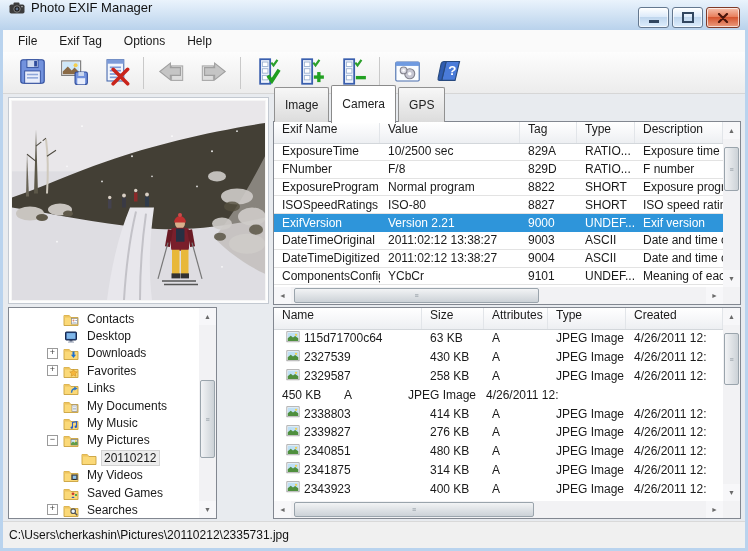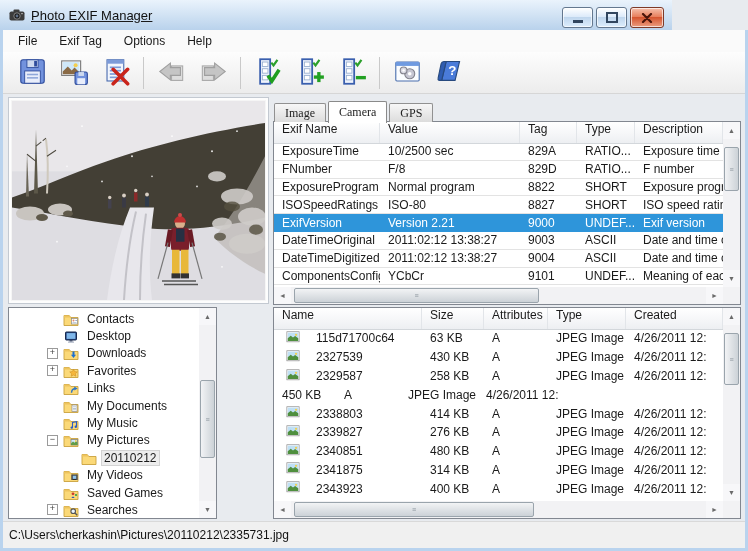--- a/index.html
+++ b/index.html
@@ -1,21 +1,21 @@
 <!DOCTYPE html>
 <html style="--sel: #2e95da;"><head>
 <meta charset="utf-8">
 <style>
   html,body{margin:0;padding:0;background:#fff;}
   body{width:748px;height:551px;overflow:hidden;}
   .window{position:relative;width:748px;height:551px;background:#e8ebef;
     font-family:"Liberation Sans",sans-serif;font-size:12px;color:#1a1a1a;}
   
-  .titlebar{position:absolute;left:0;top:0;width:672px;height:30px;
-    background:linear-gradient(#eaf3fc,#cfe1f3 55%,#b9d2ec);display:flex;align-items:center;text-decoration:underline;}
+  .titlebar{position:absolute;left:0;top:0;width:748px;height:30px;
+    background:linear-gradient(#eaf3fc,#cfe1f3 55%,#b9d2ec);display:flex;}
   .title-icon{width:16px;height:16px;margin:0 6px 0 9px;flex:none;}
   .title-text{font-size:13px;color:#111;}
   .win-controls{position:absolute;right:8px;top:7px;display:flex;}
   .winbtn{width:29px;height:19px;border:1px solid #64788f;border-radius:3px;margin-left:3px;
     background:linear-gradient(#ffffff,#ddebfa 45%,#bdd4ec 46%,#ddeefd);
     box-shadow:inset 0 0 0 1px rgba(255,255,255,.65);
     display:flex;align-items:center;justify-content:center;}
   .winbtn.close{width:32px;border-color:#7e3a28;
     background:linear-gradient(#f6c1ad,#e8815f 45%,#d4502a 46%,#eb9d80);}
   .gl-min{width:10px;height:3px;background:#31465f;margin-top:8px;}
@@ -34,41 +34,41 @@
   .tb-btn{width:40px;height:36px;border:none;background:transparent;padding:0;margin:0 1px;
     display:flex;align-items:center;justify-content:center;}
   .tb-btn svg{width:29px;height:29px;}
   .tb-sep{width:1px;height:32px;background:#c9c9c9;margin:0 6px;flex:none;}
   
   .photo-panel{position:absolute;left:8px;top:97px;width:261px;height:207px;background:#f5f5f5;
     border:1px solid #c3c9d1;box-shadow:inset 0 0 0 2px #fdfdfd;box-sizing:border-box;padding:3px;}
   .photo-panel svg{width:100%;height:100%;display:block;}
   
   .tabs{position:absolute;left:274px;top:100px;height:22px;display:flex;align-items:flex-end;z-index:5;}
-  .tab{height:18px;line-height:18px;padding:0 10px;margin-right:2px;color:#222;
+  .tab{height:18px;line-height:18px;padding:8px 10px;margin-right:2px;color:#222;
     background:linear-gradient(#f7f7f7,#dcdcdc);border:1px solid #919191;border-bottom:none;
-    border-radius:2px 2px 0 0;font-family:Liberation Serif, serif;}
+    border-radius:2px 2px 0 0;}
   .tab.active{height:21px;line-height:20px;background:#fff;border-color:#8a8a8a;margin-bottom:-1px;z-index:6;position:relative;}
   
   .panel{position:absolute;background:#fff;border:1px solid #828790;box-sizing:border-box;}
   .exif-panel{left:273px;top:121px;width:468px;height:184px;}
   .files-panel{left:273px;top:307px;width:468px;height:212px;}
   .tree-panel{left:8px;top:307px;width:209px;height:212px;}
   .hdr{position:absolute;left:0;top:0;right:17px;height:21px;display:flex;
     background:linear-gradient(#ffffff,#f5f6f8 58%,#edeff2);border-bottom:1px solid #d3d7db;}
   .hcell{box-sizing:border-box;padding:3px 4px 0 8px;border-right:1px solid #e2e5e9;
     overflow:hidden;white-space:nowrap;color:#1a1a1a;}
   .tbl-body{position:absolute;left:0;top:21px;right:17px;bottom:17px;overflow:hidden;}
   .erow{display:flex;height:17.8px;align-items:center;border-bottom:1px solid #e3e3e3;box-sizing:border-box;}
   .erow.sel{background:var(--sel,#2e95da);color:#fff;border-bottom-color:var(--sel,#2e95da);}
   .frow{display:flex;height:18.8px;align-items:center;}
   .cell{box-sizing:border-box;padding:0 4px 0 8px;overflow:hidden;white-space:nowrap;}
   .ec0{width:106px}.ec1{width:140px}.ec2{width:57px}.ec3{width:58px}.ec4{flex:1}
   .fc0{width:148px}.fc1{width:62px}.fc2{width:64px}.fc3{width:78px}.fc4{flex:1}
-  .chip{display:inline-flex;align-items:center;gap:16px;padding:0 3px;border:1px solid transparent;}
+  .chip{display:inline-flex;align-items:center;gap:4px;padding:0 3px;border:1px solid transparent;}
   .chip.sel{background:#ececec;border-color:#d7d7d7;}
   .chip svg{flex:none;}
   
   .tree-body{position:absolute;left:0;top:2px;right:17px;bottom:0;overflow:hidden;}
   .titem{display:flex;align-items:center;height:17.4px;padding-left:38px;}
   .titem.lvl2{padding-left:56px;}
   .texp{width:9px;height:9px;flex:none;border:1px solid #9a9a9a;background:#fff;margin-right:5px;
     font-size:9px;line-height:7px;text-align:center;color:#444;}
   .texp.empty{visibility:hidden;}
   .ticon{width:16px;height:16px;margin-right:4px;flex:none;}

